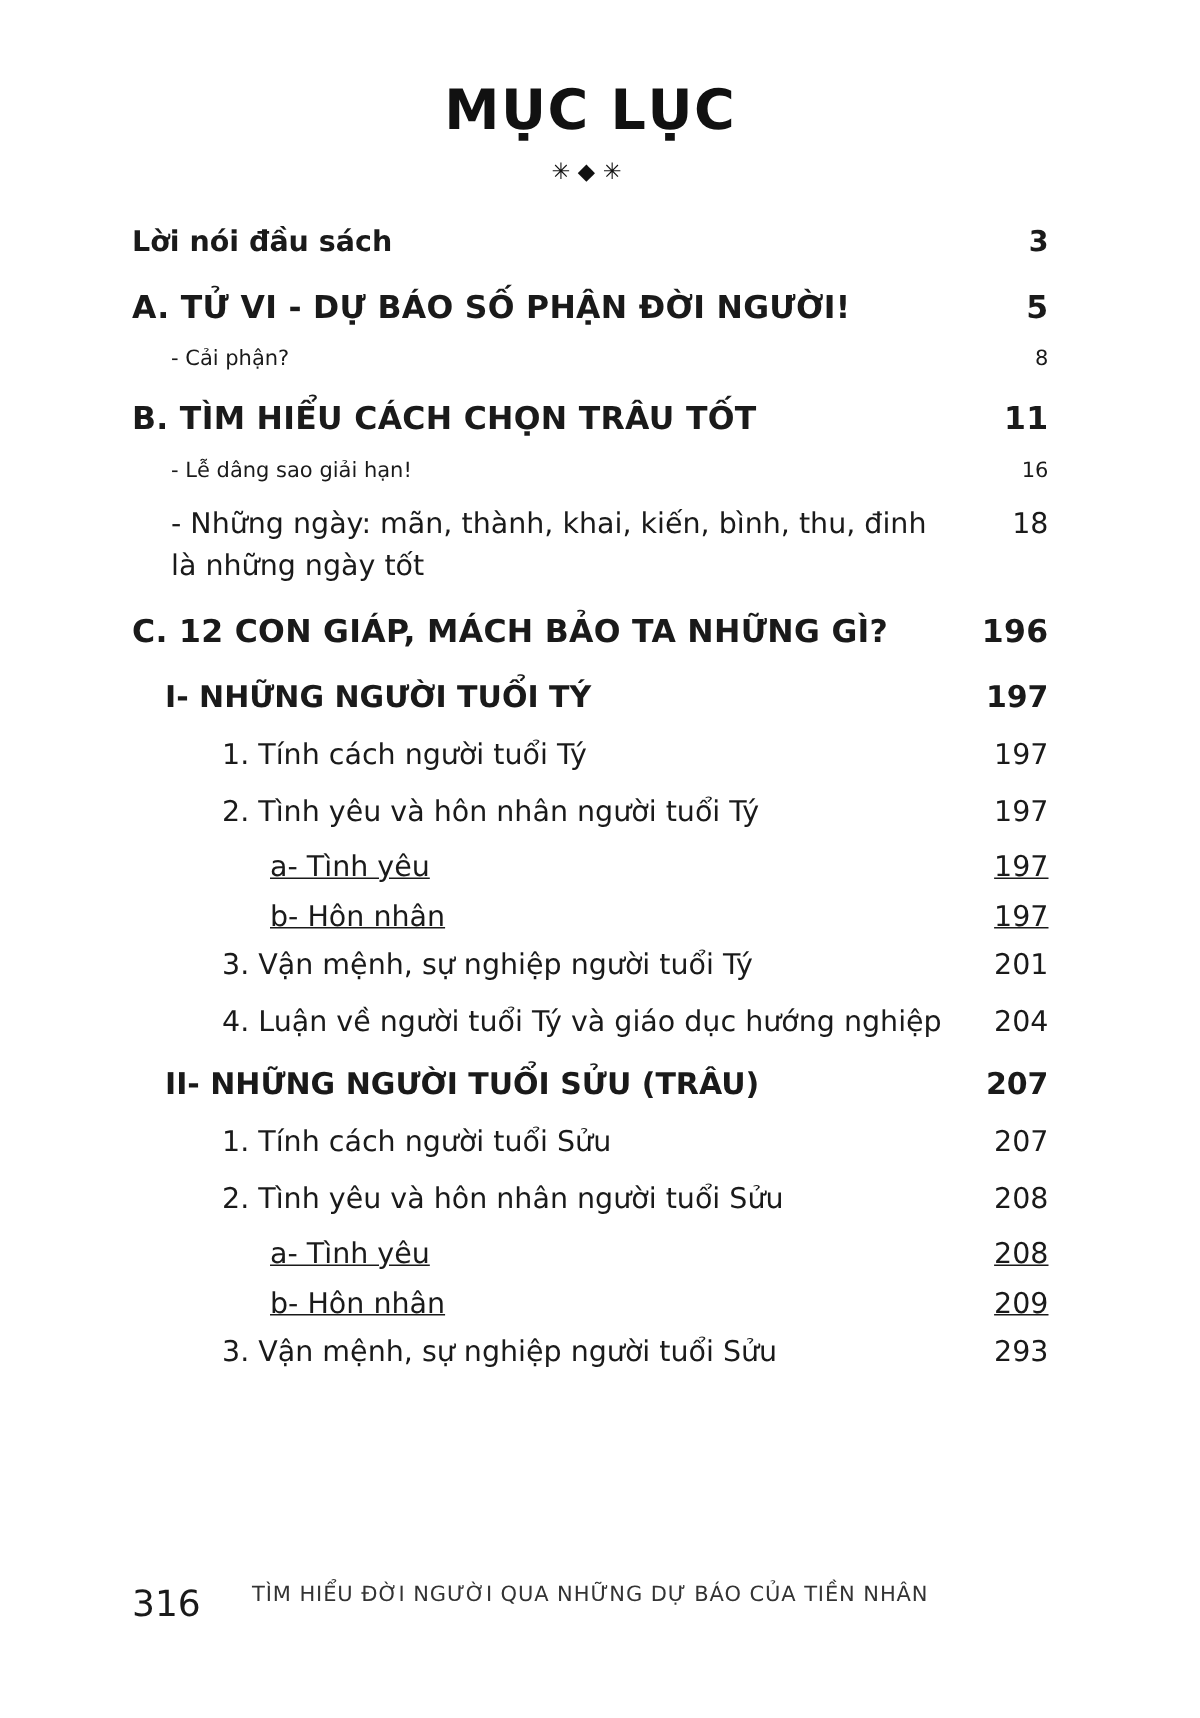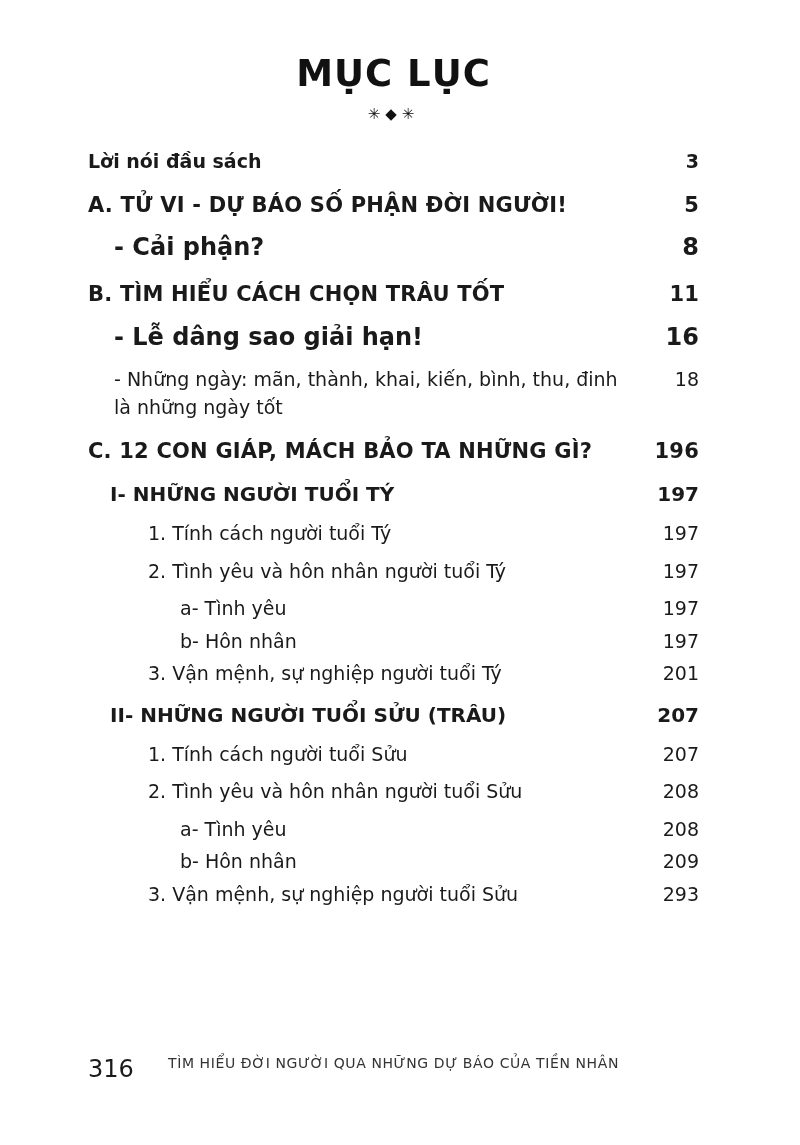--- a/index.html
+++ b/index.html
@@ -67,25 +67,24 @@
     margin-bottom: 14px;
   }
   .lvl-a {
     font-size: 21px;
     font-weight: bold;
     margin-top: 14px;
     margin-bottom: 8px;
     letter-spacing: 0.2px;
   }
   .lvl-sub {
-    font-size: 24px;
+    font-size: 14px;
     margin-top: 6px;
     margin-bottom: 10px;
     padding-left: 26px;
-    font-weight: bold;
   }
   .lvl-sub2 {
     font-size: 19px;
     margin-top: 6px;
     margin-bottom: 10px;
     padding-left: 26px;
   }
   .lvl-roman {
     font-size: 20px;
     font-weight: bold;
@@ -101,20 +100,21 @@
     padding-left: 60px;
   }
   .lvl-letter {
     font-size: 19px;
     margin-top: 2px;
     margin-bottom: 5px;
     padding-left: 92px;
   }
   .tight {
     margin-bottom: 4px;
+    text-decoration: underline;
   }
 
   .footer {
     position: absolute;
     left: 0;
     right: 0;
     bottom: 60px;
     height: 30px;
     display: flex;
     align-items: baseline;
@@ -188,20 +188,24 @@
         <span class="pg">197</span>
       </div>
       <div class="row lvl-letter tight">
         <span class="label">b- Hôn nhân</span>
         <span class="pg">197</span>
       </div>
       <div class="row lvl-num">
         <span class="label">3. Vận mệnh, sự nghiệp người tuổi Tý</span>
         <span class="pg">201</span>
       </div>
+      <div class="row lvl-num">
+        <span class="label">4. Luận về người tuổi Tý và giáo dục hướng nghiệp</span>
+        <span class="pg">204</span>
+      </div>
       <div class="row lvl-roman">
         <span class="label">II- NHỮNG NGƯỜI TUỔI SỬU (TRÂU)</span>
         <span class="pg">207</span>
       </div>
       <div class="row lvl-num">
         <span class="label">1. Tính cách người tuổi Sửu</span>
         <span class="pg">207</span>
       </div>
       <div class="row lvl-num">
         <span class="label">2. Tình yêu và hôn nhân người tuổi Sửu</span>

